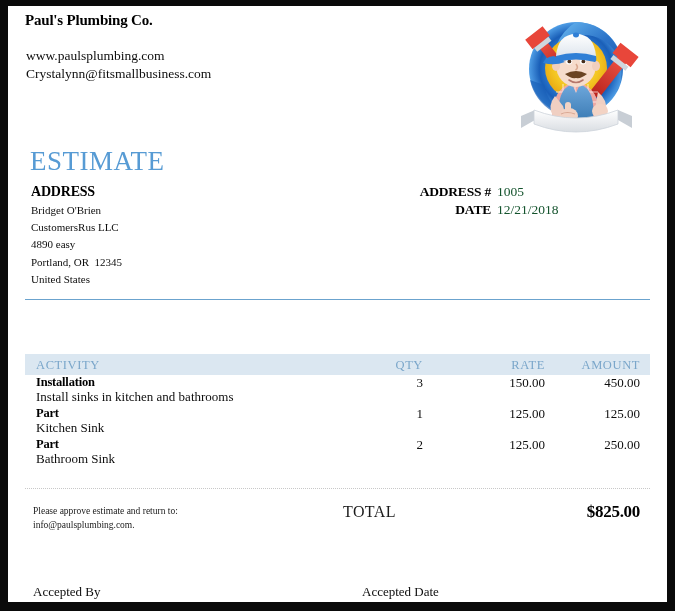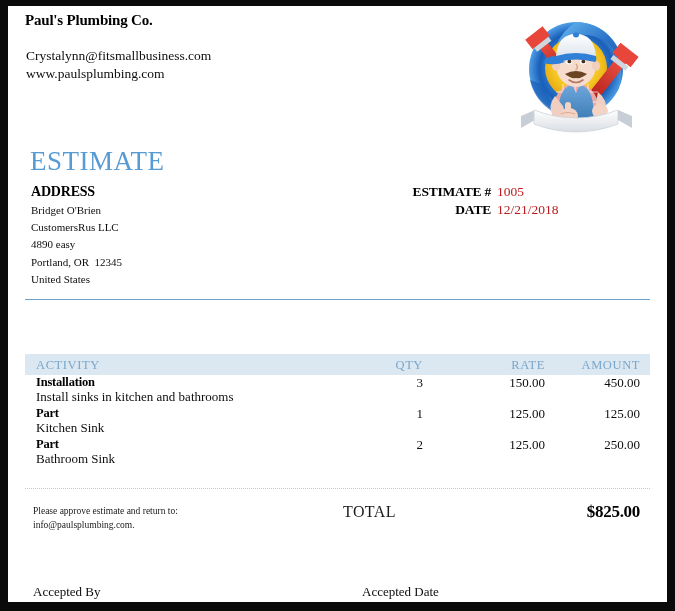--- a/index.html
+++ b/index.html
@@ -115,21 +115,21 @@
   .meta-label {
     font-weight: bold;
     letter-spacing: -0.2px;
     color: #000000;
   }
   .meta-value {
     display: inline-block;
     width: 70px;
     text-align: left;
     margin-left: 6px;
-    color: #b91c1c;
+    color: #14532d;
   }
 
   
   .rule {
     position: absolute;
     left: 0;
     top: 293px;
     width: 625px;
     height: 1px;
     background: #6ba3ce;
@@ -252,22 +252,22 @@
 </head>
 <body>
 
 <div class="frame">
   <div class="page">
     <div class="content">
 
       <div class="company-name">Paul's Plumbing Co.</div>
 
       <div class="contact-lines">
+        <div>www.paulsplumbing.com</div>
         <div>Crystalynn@fitsmallbusiness.com</div>
-        <div>www.paulsplumbing.com</div>
       </div>
 
       <div class="logo">
         <svg width="147" height="130" viewBox="0 0 147 130" xmlns="http://www.w3.org/2000/svg">
           <defs>
             <radialGradient id="ring" cx="50%" cy="50%" r="50%">
               <stop offset="55%" stop-color="#2f7fd6"></stop>
               <stop offset="78%" stop-color="#1a5fb8"></stop>
               <stop offset="100%" stop-color="#4f9ee6"></stop>
             </radialGradient>
@@ -377,21 +377,21 @@
       <div class="address-lines">
         <div>Bridget O'Brien</div>
         <div>CustomersRus LLC</div>
         <div>4890 easy</div>
         <div>Portland, OR  12345</div>
         <div>United States</div>
       </div>
 
       <div class="meta">
         <div class="meta-row">
-          <span class="meta-label">ESTIMATE #</span><span class="meta-value">1005</span>
+          <span class="meta-label">ADDRESS #</span><span class="meta-value">1005</span>
         </div>
         <div class="meta-row">
           <span class="meta-label">DATE</span><span class="meta-value">12/21/2018</span>
         </div>
       </div>
 
       <div class="rule"></div>
 
       <div class="table">
         <div class="thead">

